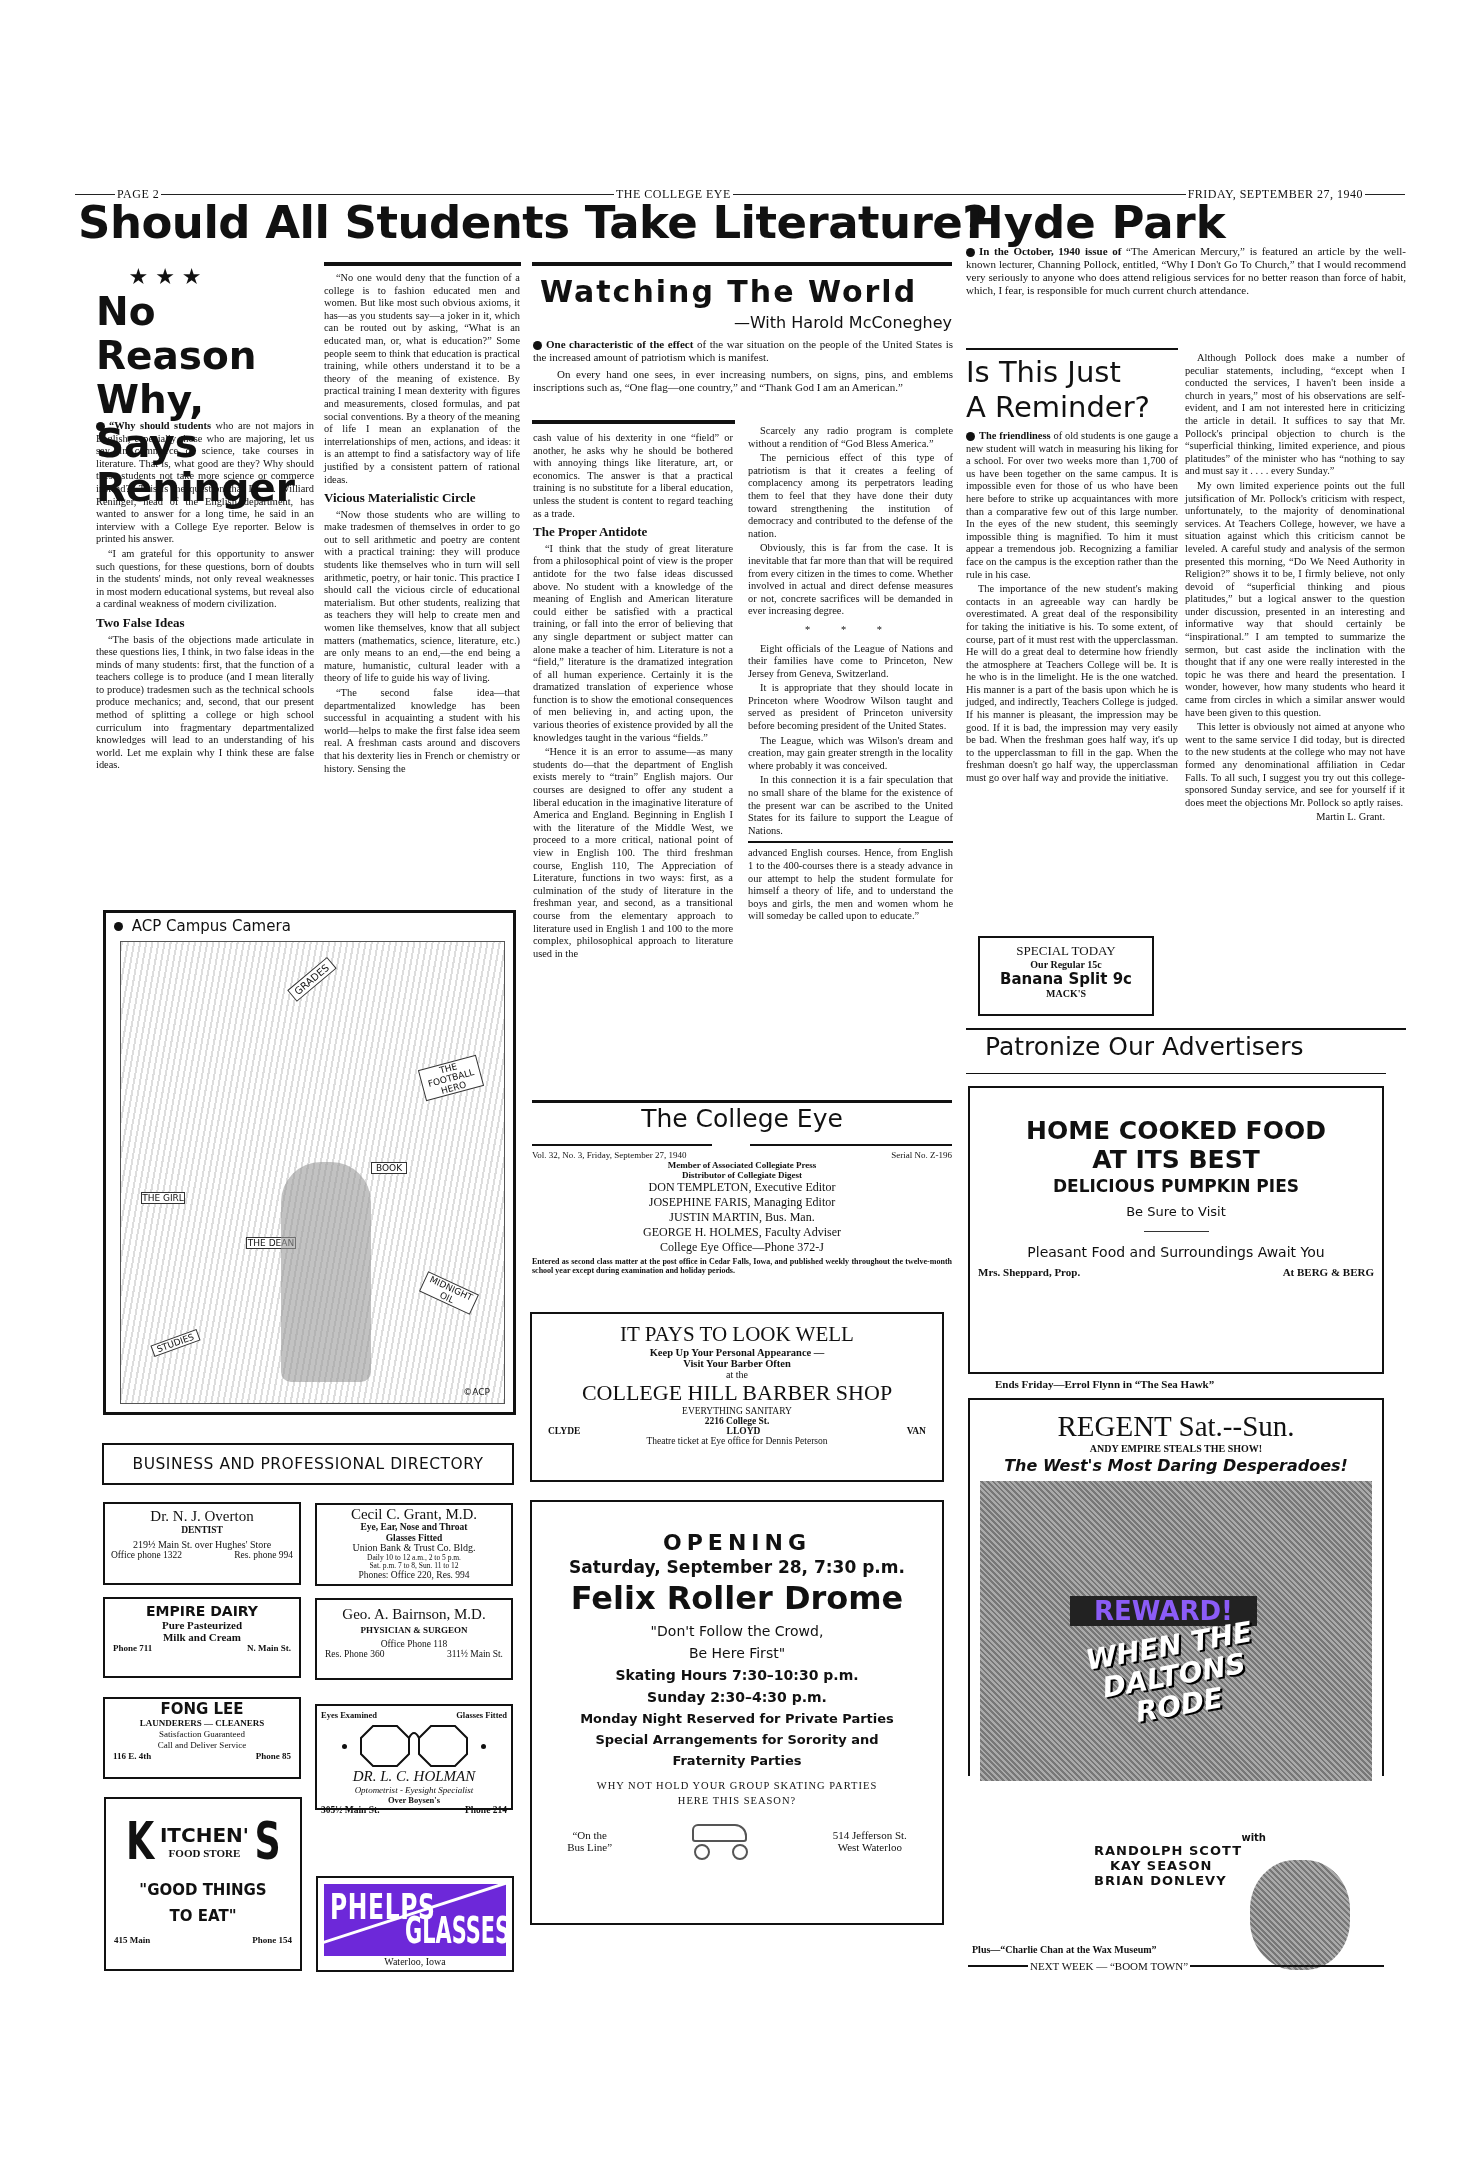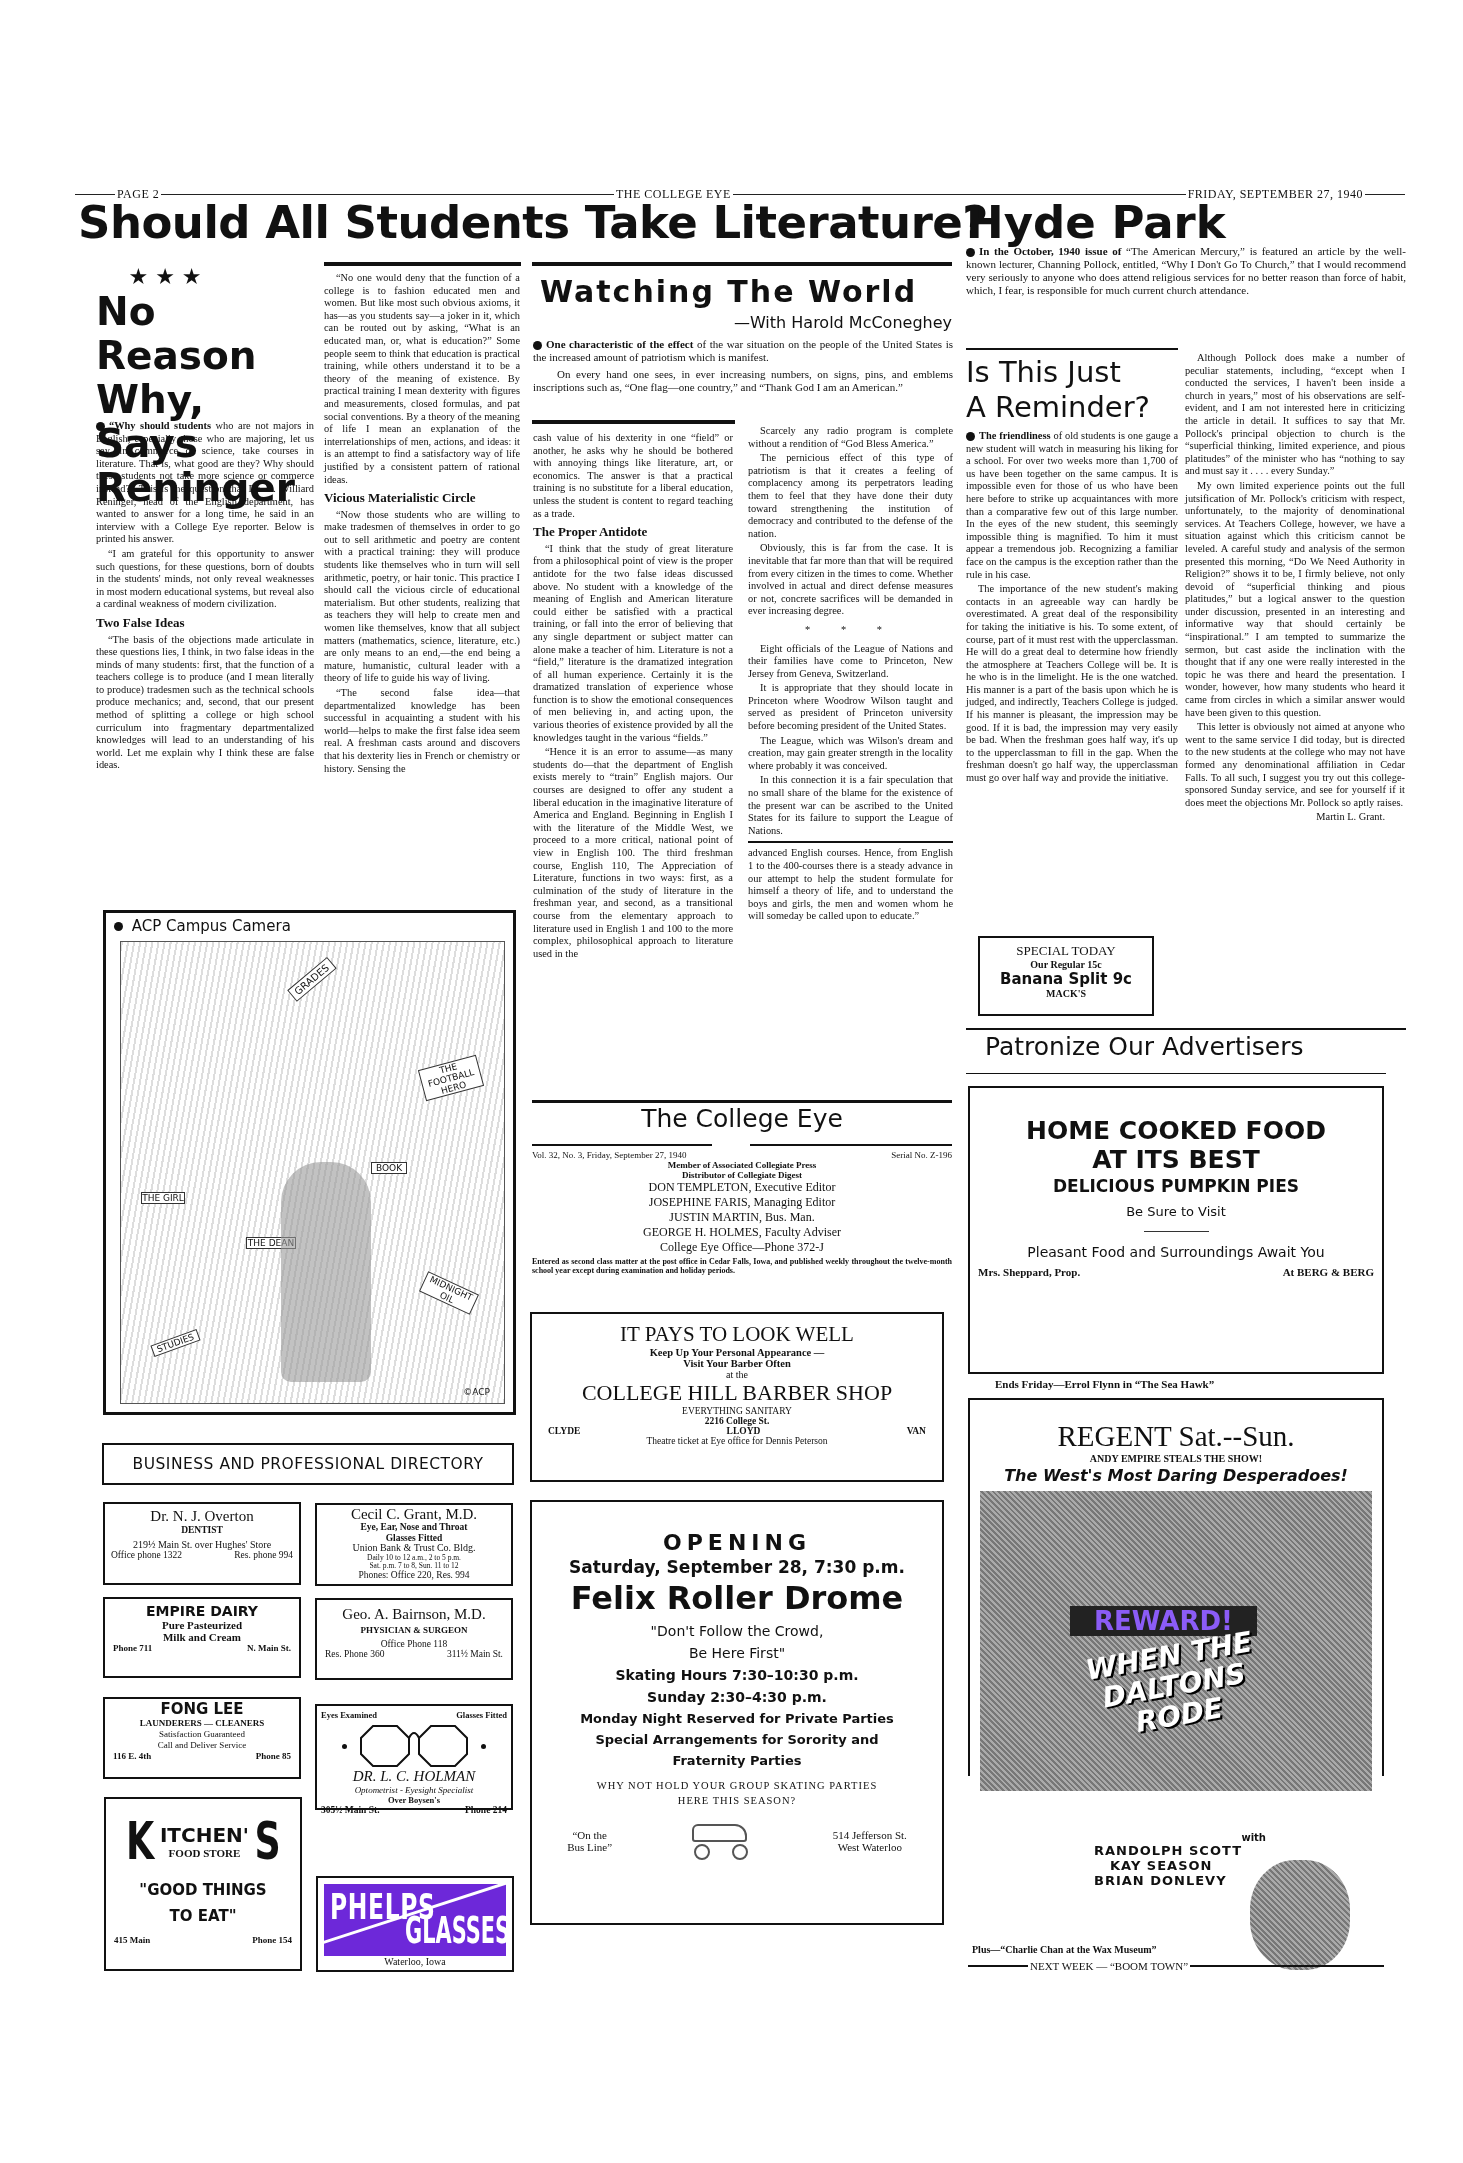--- a/index.html
+++ b/index.html
@@ -130,21 +130,21 @@
   <div style="width:65px; height:1px; background:#333; margin:12px auto;"></div>
   <div class="sans" style="font-size:14px;">Pleasant Food and Surroundings Await You</div>
   <div class="row-lr serif" style="font-size:11px; font-weight:bold; margin-top:6px;">
     <span>Mrs. Sheppard, Prop.</span>
     <span>At BERG &amp; BERG</span>
   </div>
 </div>
 
 <div class="abs serif" style="left:995px; top:1378px; font-size:11px; font-weight:bold;">Ends Friday—Errol Flynn in “The Sea Hawk”</div>
 <div class="box center" style="left:968px; top:1398px; width:416px; height:378px; border-bottom:none;">
-  <div class="serif" style="font-size:29px; margin-top:20px;">REGENT Sat.--Sun.</div>
+  <div class="serif" style="font-size:29px; margin-top:10px;">REGENT Sat.--Sun.</div>
   <div class="serif" style="font-size:10px; font-weight:bold;">ANDY EMPIRE STEALS THE SHOW!</div>
   <div class="big-sans" style="font-size:16px; font-style:italic; margin-top:2px;">The West's Most Daring Desperadoes!</div>
   <div class="photo" style="position:relative; margin:6px 10px 0; height:300px;">
     <div class="big-sans" style="position:absolute; left:90px; top:115px; font-size:26px; color:#8b5cf6; background:#222; padding:0 24px;">REWARD!</div>
     <div class="big-sans" style="position:absolute; left:110px; top:150px; font-size:28px; line-height:30px; color:#fff; font-style:italic; transform:rotate(-10deg); text-shadow:2px 2px 0 #000;">
       <div>WHEN THE</div>
       <div>DALTONS</div>
       <div>RODE</div>
     </div>
   </div>

